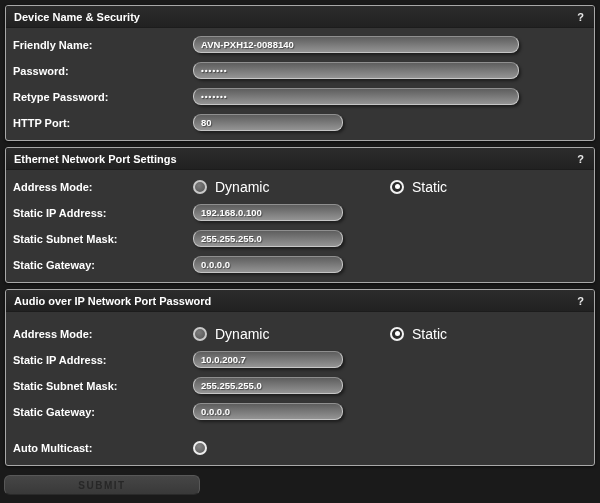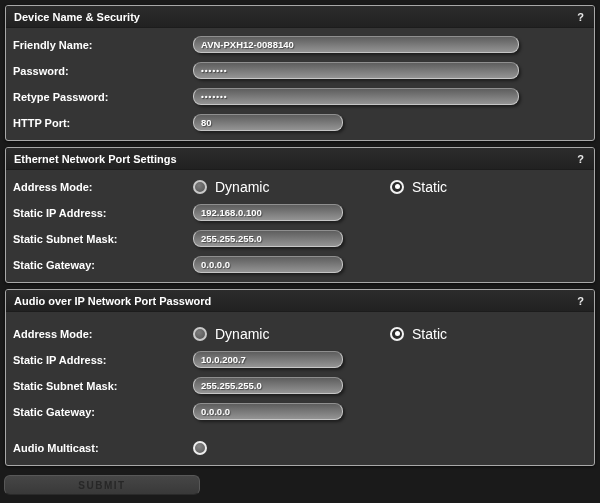--- a/index.html
+++ b/index.html
@@ -169,19 +169,19 @@
     </div>
     <div class="row">
       <span class="lbl">Static Subnet Mask:</span>
       <div class="field short">255.255.255.0</div>
     </div>
     <div class="row">
       <span class="lbl">Static Gateway:</span>
       <div class="field short">0.0.0.0</div>
     </div>
     <div class="row multicast">
-      <span class="lbl">Audio Multicast:</span>
+      <span class="lbl">Auto Multicast:</span>
       <span class="check"></span>
     </div>
   </div>
 </div>
 
 <button class="submit-btn">SUBMIT</button>
 
 </body></html>

